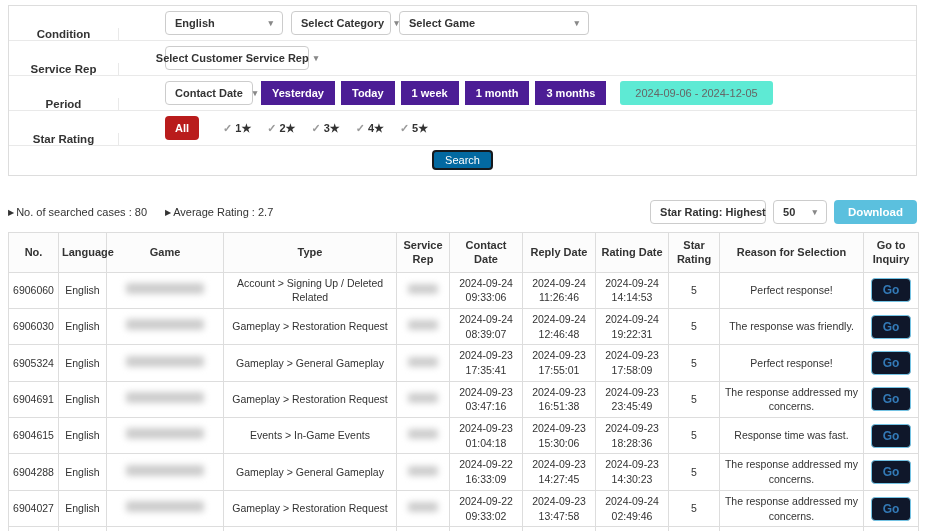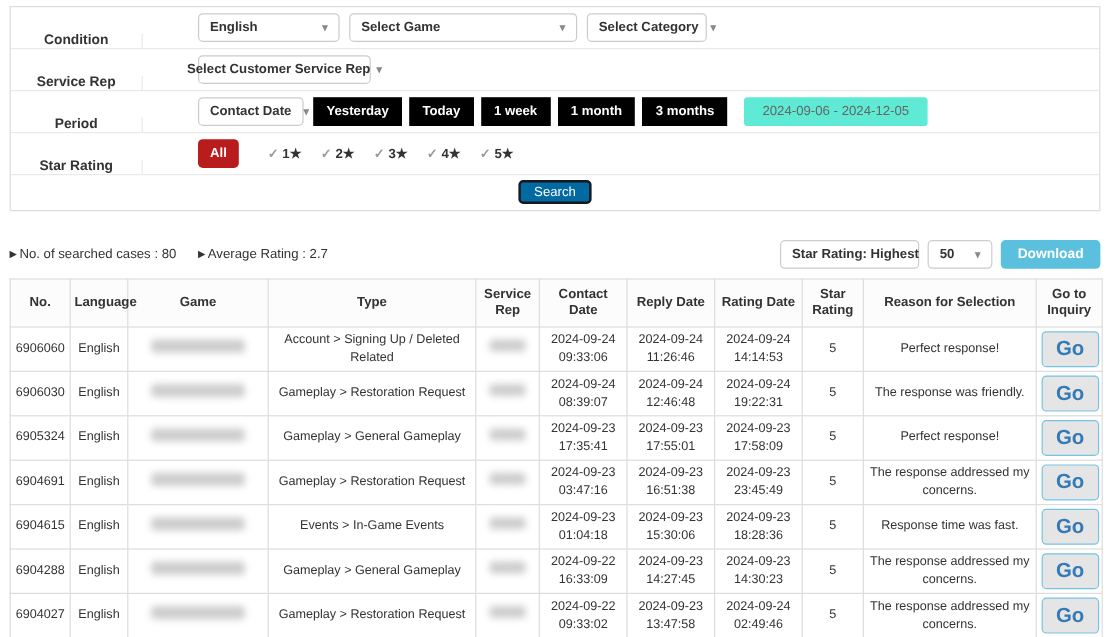--- a/index.html
+++ b/index.html
@@ -33,21 +33,21 @@
   .w-lang { width:118px; }
   .w-game { width:190px; }
   .w-cat  { width:100px; }
   .w-rep  { width:144px; justify-content:center; }
   .w-rep::after { margin-left:5px; }
   .w-dtype{ width:88px; }
   .w-sort { width:116px; }
   .w-size { width:54px; }
 
   .preset-btn {
-    background:#000000; color:#fff; border:none; border-radius:0;
+    background:#4c1d95; color:#fff; border:none; border-radius:0;
     font-family:"Liberation Sans", sans-serif;
     font-size:11px; font-weight:bold; padding:6px 11px; cursor:pointer;
   }
   .date-range {
     background:#5eead4; color:#666; font-size:11px;
     padding:6px 15px; border-radius:3px; margin-left:6px; white-space:nowrap;
   }
 
   .all-btn {
     background:#b91c1c; color:#fff; border:none; border-radius:4px;
@@ -92,43 +92,43 @@
   td { font-size:10.5px; color:#333; padding:3px 4px; height:33px; line-height:1.4; }
   .col0 {width:50px;} .col1 {width:48px;} .col2 {width:117px;} .col3 {width:173px;}
   .col4 {width:53px;} .col5 {width:73px;} .col6 {width:73px;} .col7 {width:73px;}
   .col8 {width:51px;} .col9 {width:144px;} .col10 {width:55px;}
 
   .redacted { display:inline-block; background:#cdcdcd; border-radius:3px; filter:blur(3px); }
   .redacted.game { width:72%; height:11px; }
   .redacted.rep  { width:30px; height:10px; }
 
   .go-btn {
-    background:#e5e5e5; border:1px solid #74c3e4; color:#337ab7;
-    font-family:"Liberation Sans", sans-serif;
-    font-size:17px; font-weight:bold; border-radius:4px; padding:4px 11px; cursor:pointer;
+    background:#0f172a; border:1px solid #74c3e4; color:#337ab7;
+    font-family:"Liberation Sans", sans-serif;
+    font-size:12px; font-weight:bold; border-radius:4px; padding:4px 11px; cursor:pointer;
   }
 </style>
 </head>
 <body>
 
 <div class="page">
 
   <div class="filter-panel">
 
     <div class="f-row">
       <div class="f-label">Condition</div>
       <div class="f-content">
         <div class="select w-lang">
           <span>English</span>
         </div>
+        <div class="select w-cat">
+          <span>Select Category</span>
+        </div>
         <div class="select w-game">
           <span>Select Game</span>
-        </div>
-        <div class="select w-cat">
-          <span>Select Category</span>
         </div>
       </div>
     </div>
 
     <div class="f-row">
       <div class="f-label">Service Rep</div>
       <div class="f-content">
         <div class="select w-rep">
           <span>Select Customer Service Rep</span>
         </div>

